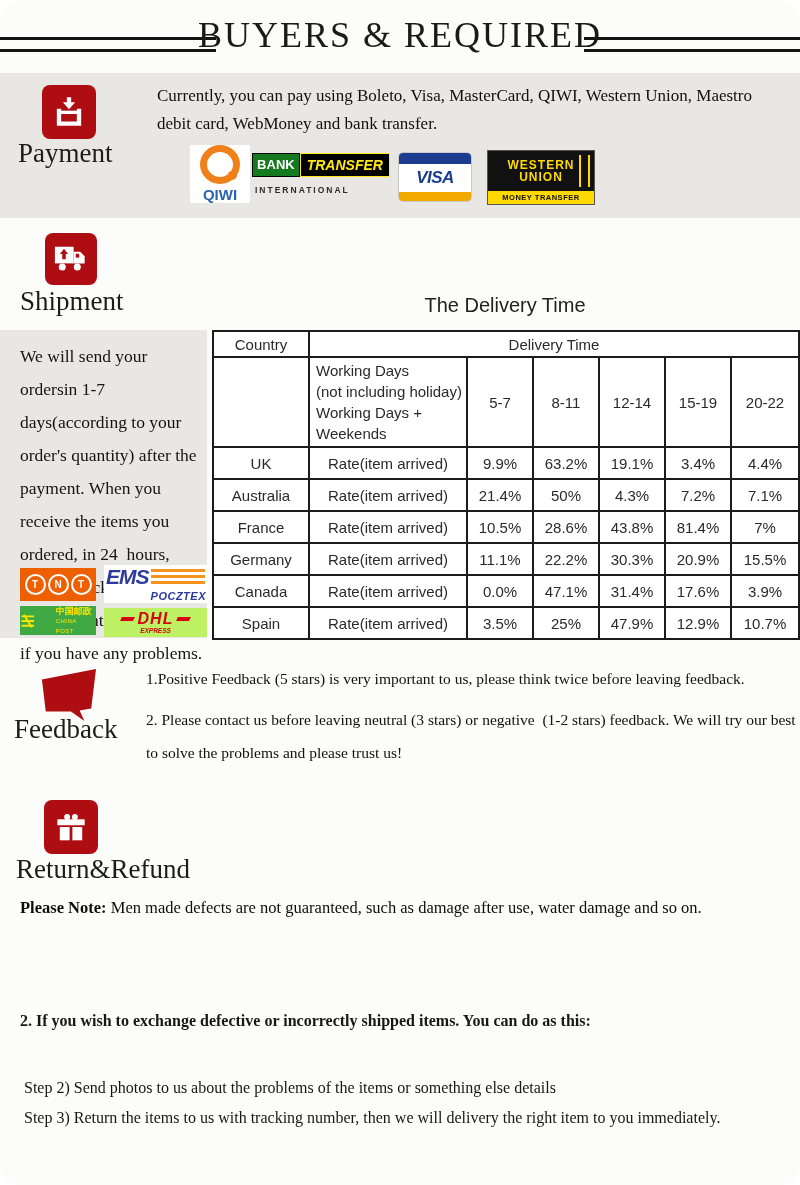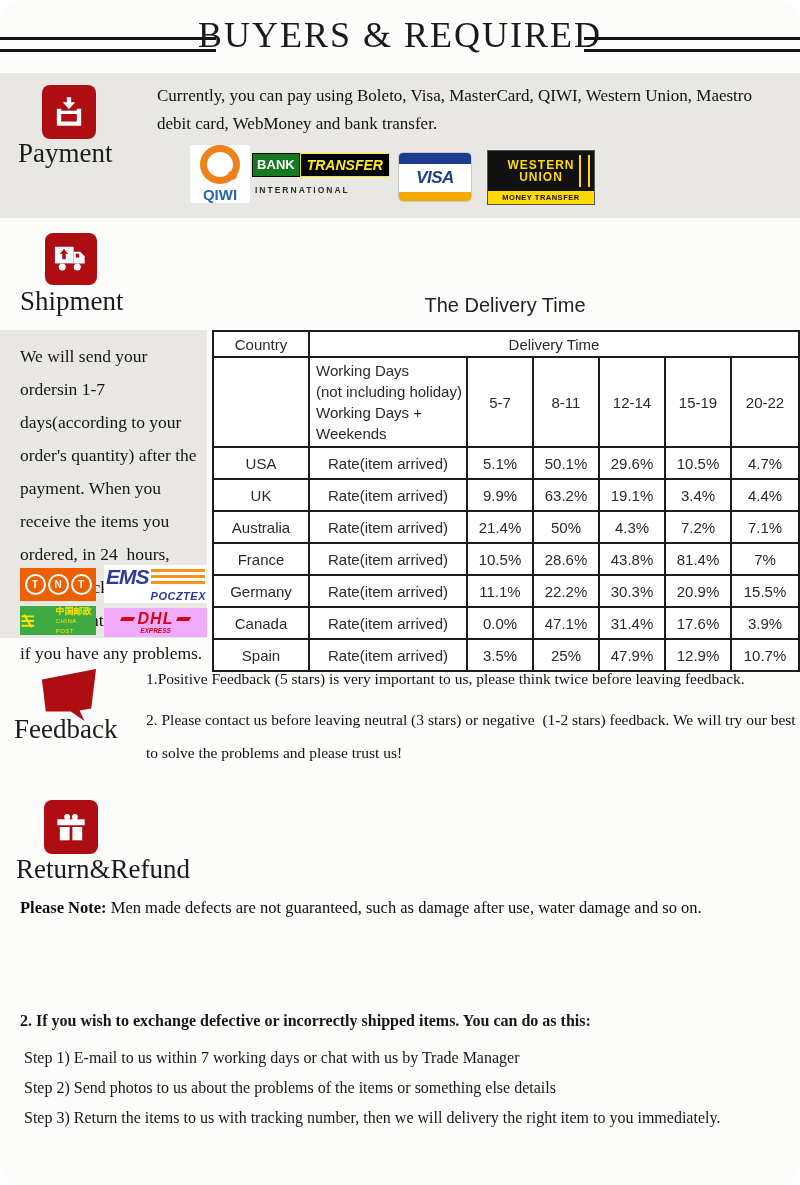--- a/index.html
+++ b/index.html
@@ -52,21 +52,21 @@
   .tnt{left:20px;top:568px;width:76px;height:33px;background:#ee5f00;display:flex;align-items:center;justify-content:center;gap:2px;}
   .tnt-c{width:17px;height:17px;border:2px solid #fff;border-radius:50%;color:#fff;font-family:"Liberation Sans",sans-serif;font-weight:900;font-size:10px;line-height:17px;text-align:center;}
   .ems{left:104px;top:565px;width:103px;height:38px;background:#fff;position:absolute;}
   .ems-stripes{position:absolute;right:2px;top:4px;width:60px;height:16px;background:repeating-linear-gradient(#f7941d 0 3px,transparent 3px 6px);}
   .ems-word{position:absolute;left:2px;top:0px;font-family:"Liberation Sans",sans-serif;font-style:italic;font-weight:900;font-size:21px;color:#2b3a9c;letter-spacing:-1px;background:#fff;padding-right:2px;}
   .ems-sub{position:absolute;right:1px;bottom:1px;font-family:"Liberation Sans",sans-serif;font-style:italic;font-weight:900;font-size:11px;color:#2b3a9c;letter-spacing:0.5px;}
   .cpost{left:20px;top:606px;width:76px;height:29px;background:#3faa44;display:flex;align-items:center;justify-content:center;gap:20px;}
   .cpost-txt{display:flex;flex-direction:column;line-height:10px;}
   .cpost-cn{font-size:9px;color:#ffe400;font-weight:bold;}
   .cpost-en{font-size:6px;color:#ffe400;font-family:"Liberation Sans",sans-serif;letter-spacing:0.5px;}
-  .dhl{left:104px;top:608px;width:103px;height:29px;background:#f0abfc;display:flex;flex-direction:column;align-items:center;justify-content:center;}
+  .dhl{left:104px;top:608px;width:103px;height:29px;background:#bef264;display:flex;flex-direction:column;align-items:center;justify-content:center;}
   .dhl-row{display:flex;align-items:center;gap:4px;font-family:"Liberation Sans",sans-serif;font-style:italic;font-weight:900;font-size:16px;color:#d40511;letter-spacing:1px;line-height:16px;}
   .dhl-row::before,.dhl-row::after{content:"";width:13px;height:4px;background:#d40511;transform:skewX(-25deg);}
   .dhl-sub{font-family:"Liberation Sans",sans-serif;font-style:italic;font-weight:700;font-size:6.5px;color:#d40511;margin-top:0px;}
 
   
   .dtable{left:212px;top:330px;}
   table{border-collapse:collapse;table-layout:fixed;width:586px;background:#fff;font-family:"Liberation Sans",sans-serif;color:#2a2a2a;}
   td{border:2px solid #1c1c1c;text-align:center;padding:0;}
   .r-hdr td{height:24px;font-size:15px;}
   .r-wd td{height:66px;font-size:15px;}
@@ -201,29 +201,20 @@
           <div>(not including holiday)</div>
           <div>Working Days + Weekends</div>
         </td>
         <td>5-7</td>
         <td>8-11</td>
         <td>12-14</td>
         <td>15-19</td>
         <td>20-22</td>
       </tr>
       <tr class="r-data">
-        <td class="c-big">USA</td>
-        <td>Rate(item arrived)</td>
-        <td>5.1%</td>
-        <td>50.1%</td>
-        <td>29.6%</td>
-        <td>10.5%</td>
-        <td>4.7%</td>
-      </tr>
-      <tr class="r-data">
         <td>UK</td>
         <td>Rate(item arrived)</td>
         <td>9.9%</td>
         <td>63.2%</td>
         <td>19.1%</td>
         <td>3.4%</td>
         <td>4.4%</td>
       </tr>
       <tr class="r-data">
         <td>Australia</td>
@@ -291,17 +282,16 @@
       <rect x="5.6" y="12" width="5.6" height="7.6" fill="#fff"></rect>
       <rect x="12.8" y="12" width="5.6" height="7.6" fill="#fff"></rect>
     </svg>
   </div>
   <div class="abs note-p">
     <span class="bold">Please Note:</span><span> Men made defects are not guaranteed, such as damage after use, water damage and so on.</span>
   </div>
 
   <div class="abs sec-label rr-label">Return&amp;Refund</div>
   <div class="abs pt2">2. If you wish to exchange defective or incorrectly shipped items. You can do as this:</div>
-  <div class="abs step st1"> Step 1) E-mail to us within 7 working days or chat with us by Trade Manager</div>
   <div class="abs step st2"> Step 2) Send photos to us about the problems of the items or something else details</div>
   <div class="abs step st3"> Step 3) Return the items to us with tracking number, then we will delivery the right item to you immediately.</div>
 
 </div>
 
 </body></html>

